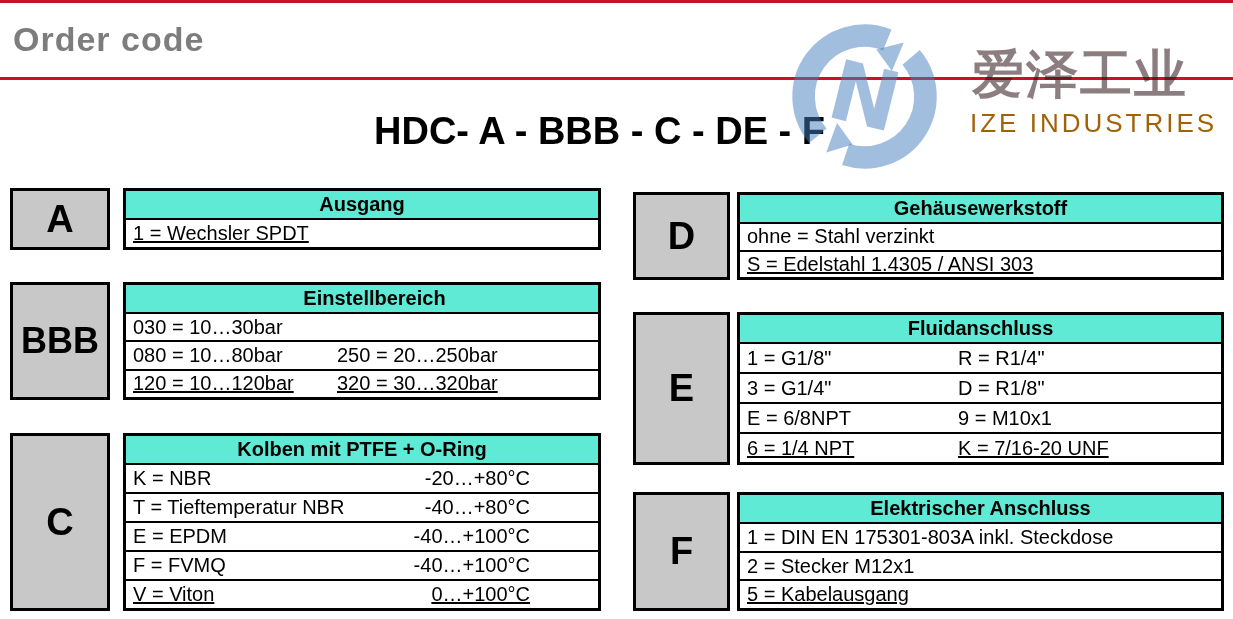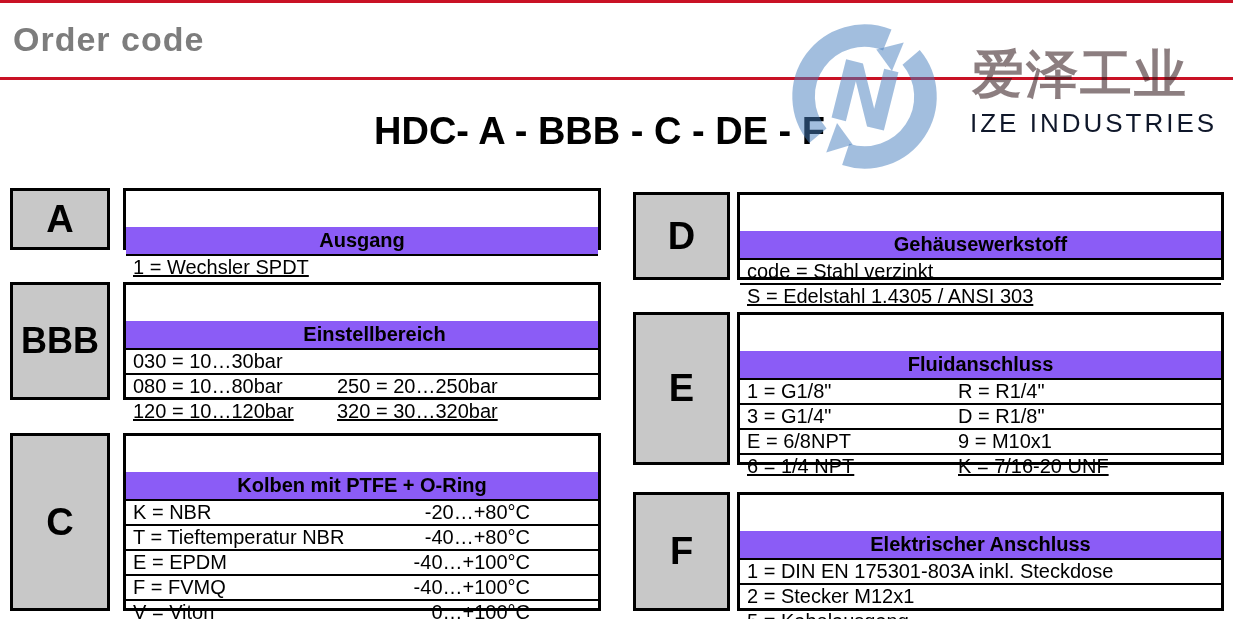--- a/index.html
+++ b/index.html
@@ -20,44 +20,44 @@
     font-size:38px;font-weight:bold;color:#000;z-index:1;white-space:pre;
   }
   .logo-mark{position:absolute;left:786px;top:18px;z-index:3;}
   .logo-cn{
     position:absolute;left:972px;top:40px;width:260px;
     font-size:52px;font-weight:bold;letter-spacing:2px;
     color:rgba(45,20,24,0.55);z-index:2;white-space:nowrap;
   }
   .logo-en{
     position:absolute;left:970px;top:108px;width:263px;
-    font-size:26px;letter-spacing:3px;color:#0f172a;z-index:2;white-space:nowrap;
+    font-size:26px;letter-spacing:3px;color:#a16207;z-index:2;white-space:nowrap;
   }
   
   .tbl{position:absolute;z-index:1;}
   .letter-box{
     position:absolute;left:0;top:0;height:100%;
     background:#c8c8c8;border:3px solid #000;box-sizing:border-box;
     display:flex;align-items:center;justify-content:center;
     font-weight:bold;font-size:38px;color:#000;
   }
   .tbl.left .letter-box{width:100px;}
   .tbl.right .letter-box{width:97px;}
   .tbl .letter-box.small{font-size:36px;}
   .content-box{
     position:absolute;top:0;height:100%;
     border:3px solid #000;box-sizing:border-box;background:#fff;
     display:flex;flex-direction:column;
   }
   .tbl.left .content-box{left:113px;width:478px;}
   .tbl.right .content-box{left:104px;width:487px;}
   .thead{
-    flex:0 0 27px;line-height:27px;background:#8b5cf6;
+    flex:0 0 27px;line-height:27px;background:#5eead4;
     border-bottom:2px solid #000;
-    font-weight:bold;font-size:20px;text-align:center;color:#000;margin-top:36px;
+    font-weight:bold;font-size:20px;text-align:center;color:#000;
   }
   .thead.left-align{text-align:center;padding-left:25px;}
   .trow{
     flex:1 1 0;display:flex;align-items:center;
     border-bottom:2px solid #000;
     font-size:20px;color:#000;padding-left:7px;box-sizing:border-box;
   }
   .trow:last-child{border-bottom:none;text-decoration:underline;}
   .cell{white-space:nowrap;}
   .cell.grow{flex:1 1 auto;}
@@ -143,21 +143,21 @@
         <span class="cell temp">0…+100°C</span>
       </div>
     </div>
   </div>
 
   <div class="tbl right" style="left:633px;top:192px;width:591px;height:88px;">
     <div class="letter-box">D</div>
     <div class="content-box">
       <div class="thead">Gehäusewerkstoff</div>
       <div class="trow">
-        <span class="cell grow">code = Stahl verzinkt</span>
+        <span class="cell grow">ohne = Stahl verzinkt</span>
       </div>
       <div class="trow">
         <span class="cell grow">S = Edelstahl 1.4305 / ANSI 303</span>
       </div>
     </div>
   </div>
 
   <div class="tbl right" style="left:633px;top:312px;width:591px;height:153px;">
     <div class="letter-box">E</div>
     <div class="content-box">

